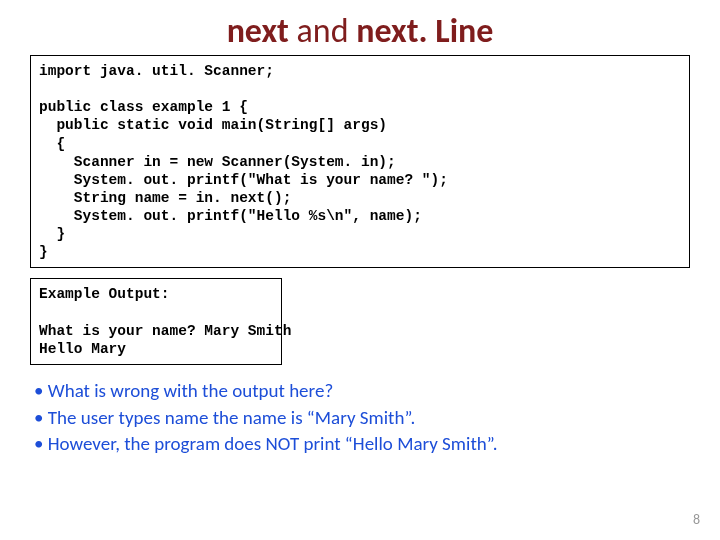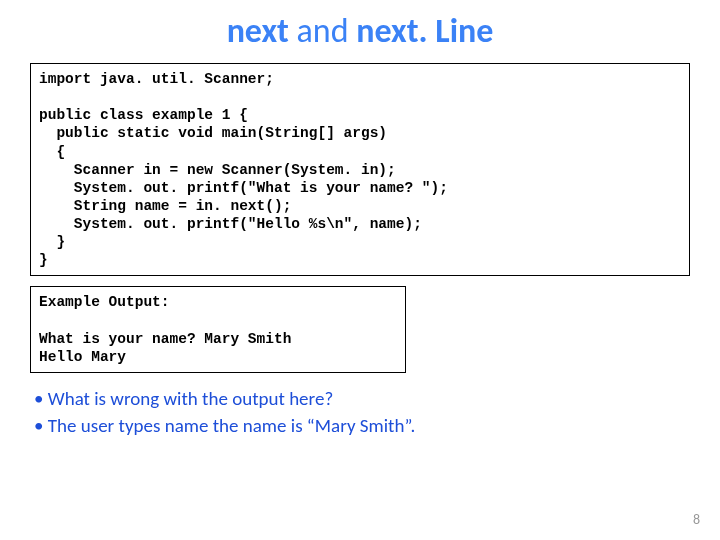--- a/index.html
+++ b/index.html
@@ -7,22 +7,22 @@
     width: 720px;
     height: 540px;
     background: #fff;
     font-family: Calibri, Arial, sans-serif;
     position: relative;
     padding: 10px 30px 0 30px;
   }
   .title {
     text-align: center;
     font-size: 34px;
-    color: #3b82f6;
-    margin-bottom: 12px;
+    color: #7f1d1d;
+    margin-bottom: 4px;
   }
   .title .bold { font-weight: 700; }
   .title .reg { font-weight: 400; }
   .codebox {
     border: 1px solid #000;
     padding: 6px 8px;
     font-family: "Courier New", monospace;
     font-size: 14.5px;
     font-weight: 700;
     line-height: 1.25;
@@ -31,21 +31,21 @@
     color: #000;
   }
   .outputbox {
     border: 1px solid #000;
     padding: 6px 8px;
     font-family: "Courier New", monospace;
     font-size: 14.5px;
     font-weight: 700;
     line-height: 1.25;
     white-space: pre;
-    width: 376px;
+    width: 252px;
     margin-bottom: 14px;
     color: #000;
   }
   .bullets {
     font-size: 19px;
     color: #1d4ed8;
     line-height: 1.3;
     padding-left: 4px;
   }
   .bullets .b1 {
@@ -90,15 +90,16 @@
 }</div>
 
 <div class="outputbox">Example Output:
 
 What is your name? Mary Smith
 Hello Mary</div>
 
 <div class="bullets">
   <div class="b1">What is wrong with the output here?</div>
   <div class="b1">The user types name the name is “Mary Smith”.</div>
+  <div class="b1">However, the program does NOT print “Hello Mary Smith”.</div>
 </div>
 
 <div class="pagenum">8</div>
 
 </body></html>

